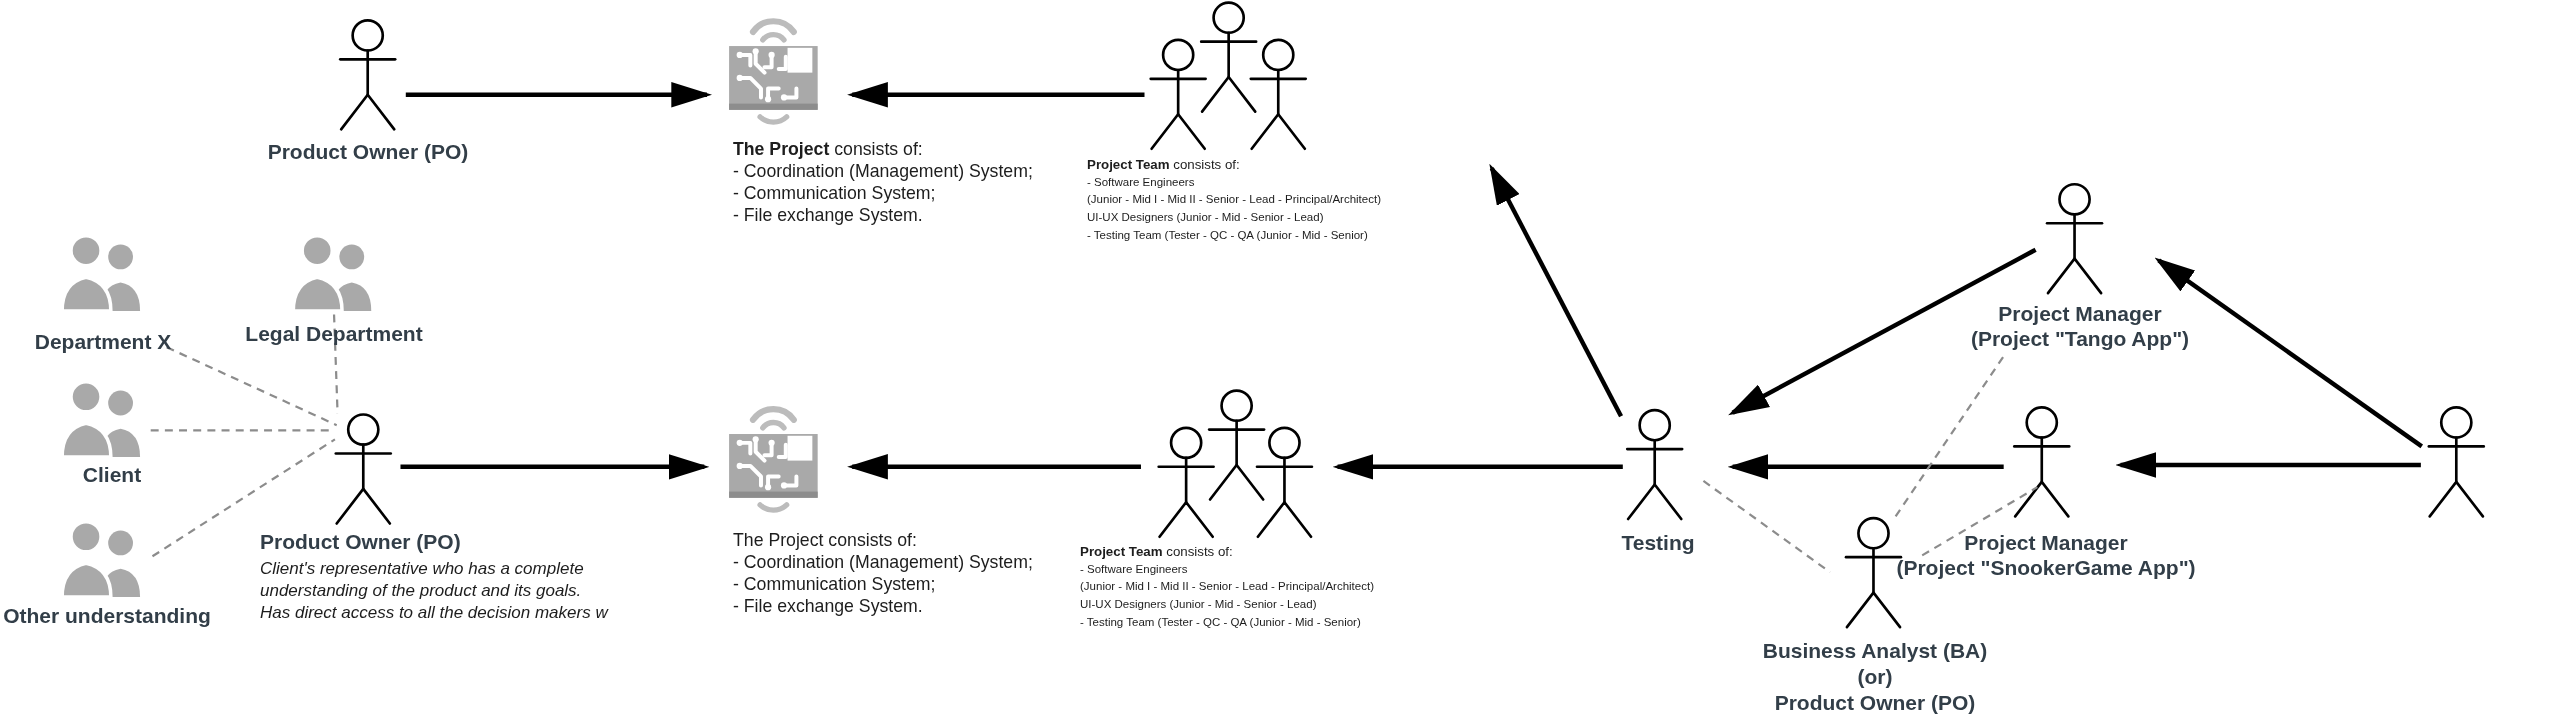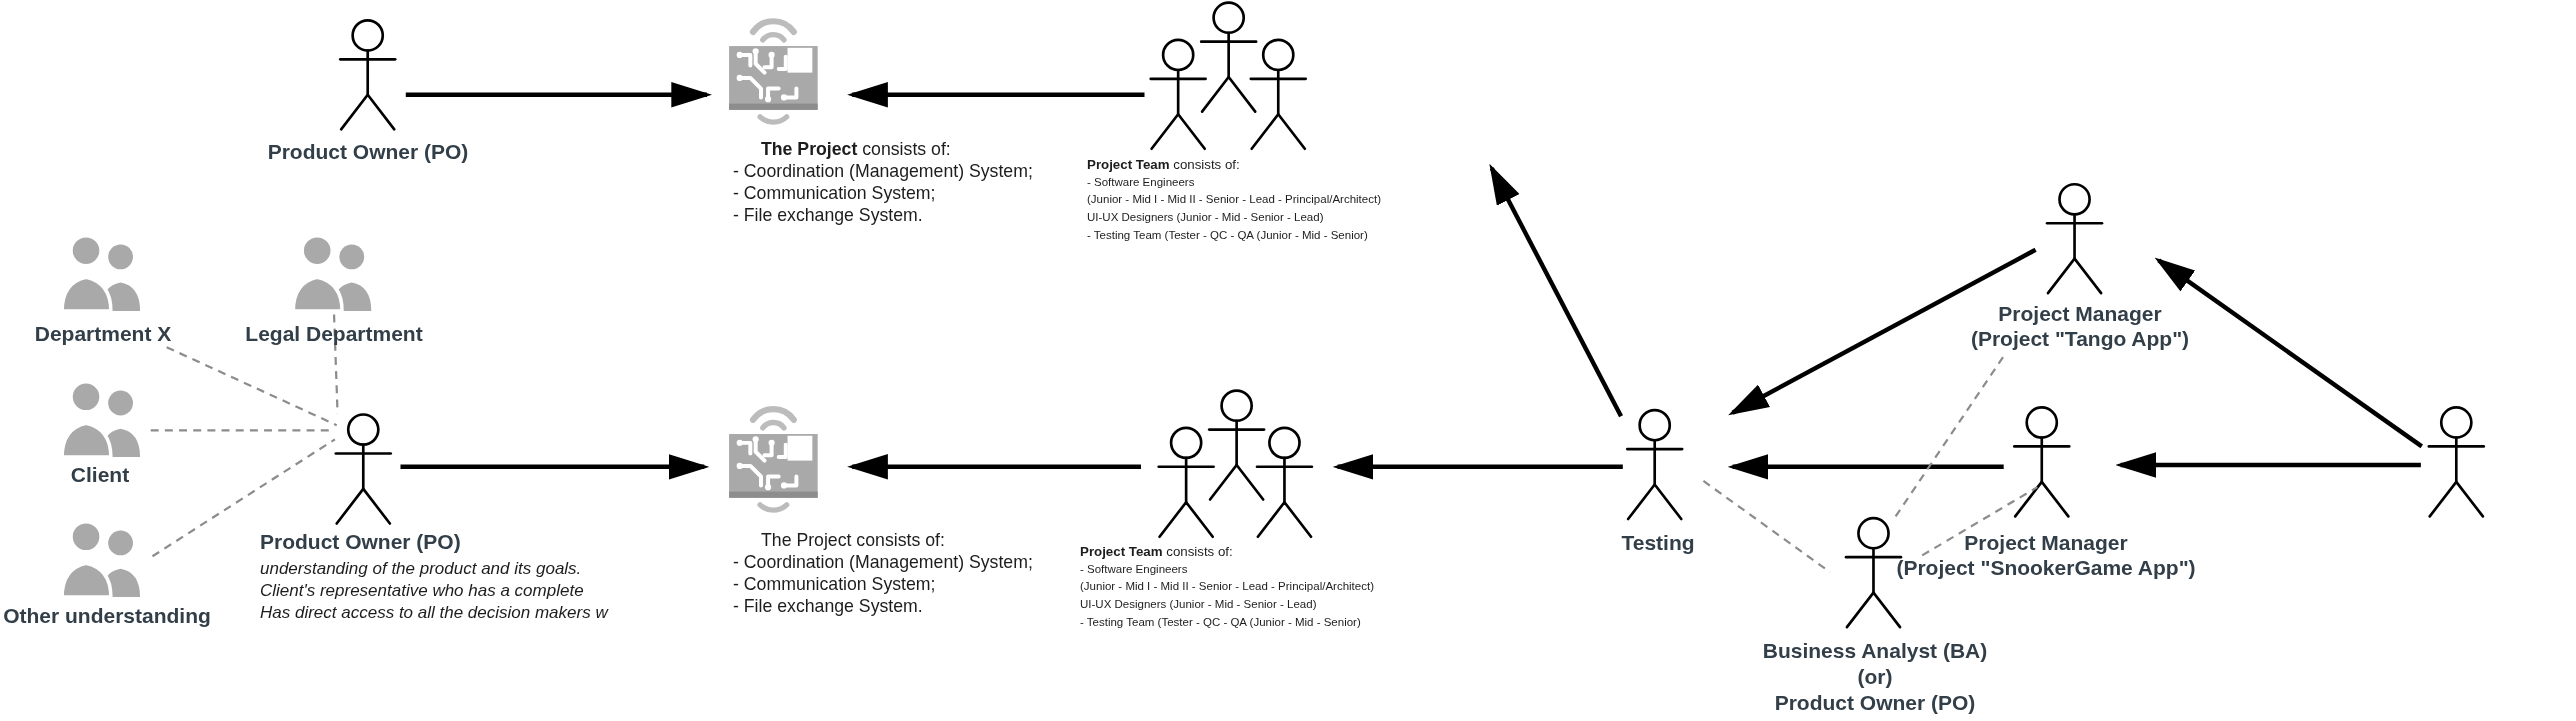--- a/index.html
+++ b/index.html
@@ -5,21 +5,21 @@
   html,body{margin:0;padding:0;background:#ffffff;}
   body{width:2576px;height:721px;overflow:hidden;font-family:"Liberation Sans",sans-serif;}
   #canvas{position:relative;width:2184px;height:721px;background:#ffffff;}
   #shapes{position:absolute;left:0;top:0;width:2576px;height:721px;}
 
   .label{position:absolute;font-weight:700;font-size:21px;line-height:25px;
          color:#323e48;white-space:nowrap;}
   .center{transform:translateX(-50%);text-align:center;}
 
   .sys{position:absolute;font-size:17.7px;line-height:22px;color:#1d1d1d;white-space:nowrap;}
-  .sys .bold{font-weight:700;margin-left:28px;}
+  .sys .bold{font-weight:700;}
   .sys.plain .bold{font-weight:400;}
 
   .team{position:absolute;transform:translateX(-50%);text-align:left;
         font-size:11.5px;line-height:17.7px;color:#1d1d1d;white-space:nowrap;}
   .team .team-head{font-size:13.3px;}
   .team .team-head .bold{font-weight:700;}
 
   .po-desc{position:absolute;white-space:nowrap;}
   .po-desc .po-name{font-weight:700;font-size:21px;line-height:24px;color:#323e48;margin-bottom:4.4px;}
   .po-desc .ital{font-style:italic;font-size:17px;line-height:22px;color:#1d1d1d;}
@@ -134,29 +134,29 @@
 </div>
 
 <div class="team" style="left:1234px;top:156px">
   <div class="team-head"><span class="bold">Project Team</span><span> consists of:</span></div>
   <div>- Software Engineers</div>
   <div>(Junior - Mid I - Mid II - Senior - Lead - Principal/Architect)</div>
   <div>UI-UX Designers (Junior - Mid - Senior - Lead)</div>
   <div>- Testing Team (Tester - QC - QA (Junior - Mid - Senior)</div>
 </div>
 
-<div class="label center" style="left:103px;top:321px">Department X</div>
+<div class="label center" style="left:103px;top:329px">Department X</div>
 <div class="label center" style="left:334px;top:321px">Legal Department</div>
-<div class="label center" style="left:100px;top:462px">Client</div>
+<div class="label center" style="left:112px;top:462px">Client</div>
 <div class="label center" style="left:107px;top:603px">Other understanding</div>
 
 <div class="po-desc" style="left:260px;top:530px">
   <div class="po-name">Product Owner (PO)</div>
+  <div class="ital">Client's representative who has a complete</div>
   <div class="ital">understanding of the product and its goals.</div>
-  <div class="ital">Client's representative who has a complete</div>
   <div class="ital">Has direct access to all the decision makers w</div>
 </div>
 
 <div class="sys plain" style="left:733px;top:529px">
   <div><span class="bold">The Project</span><span> consists of:</span></div>
   <div>- Coordination (Management) System;</div>
   <div>- Communication System;</div>
   <div>- File exchange System.</div>
 </div>
 

